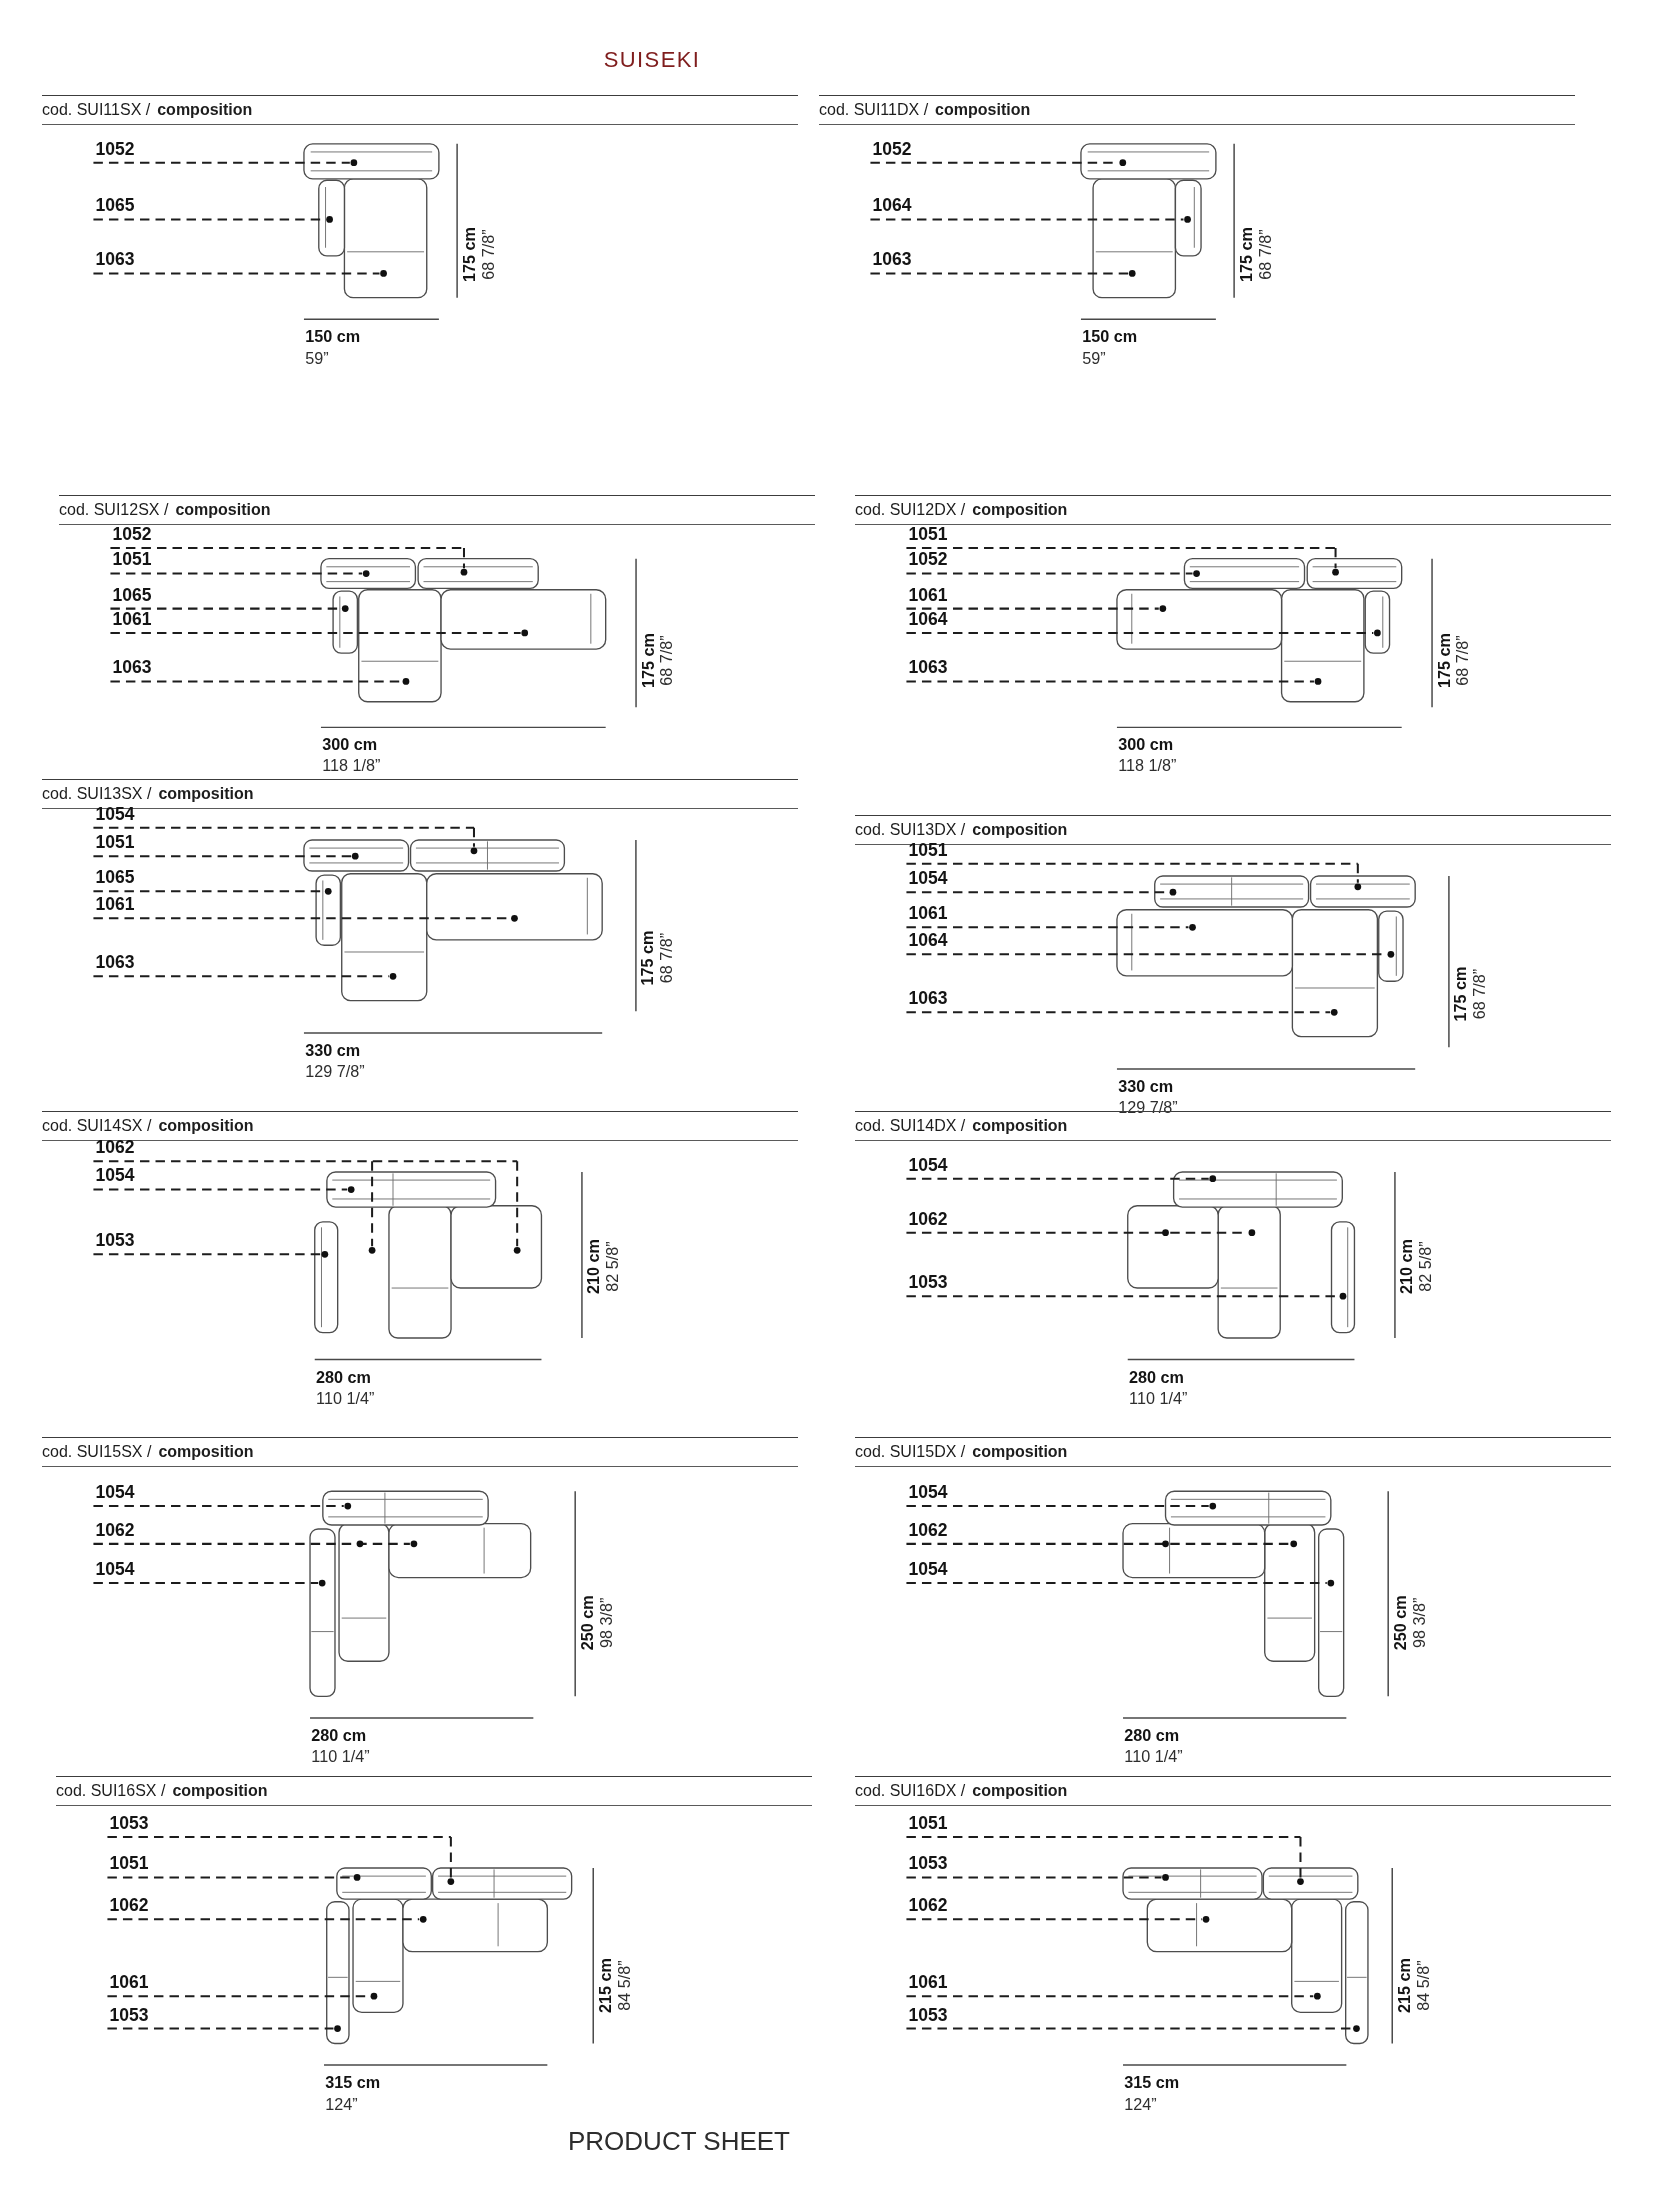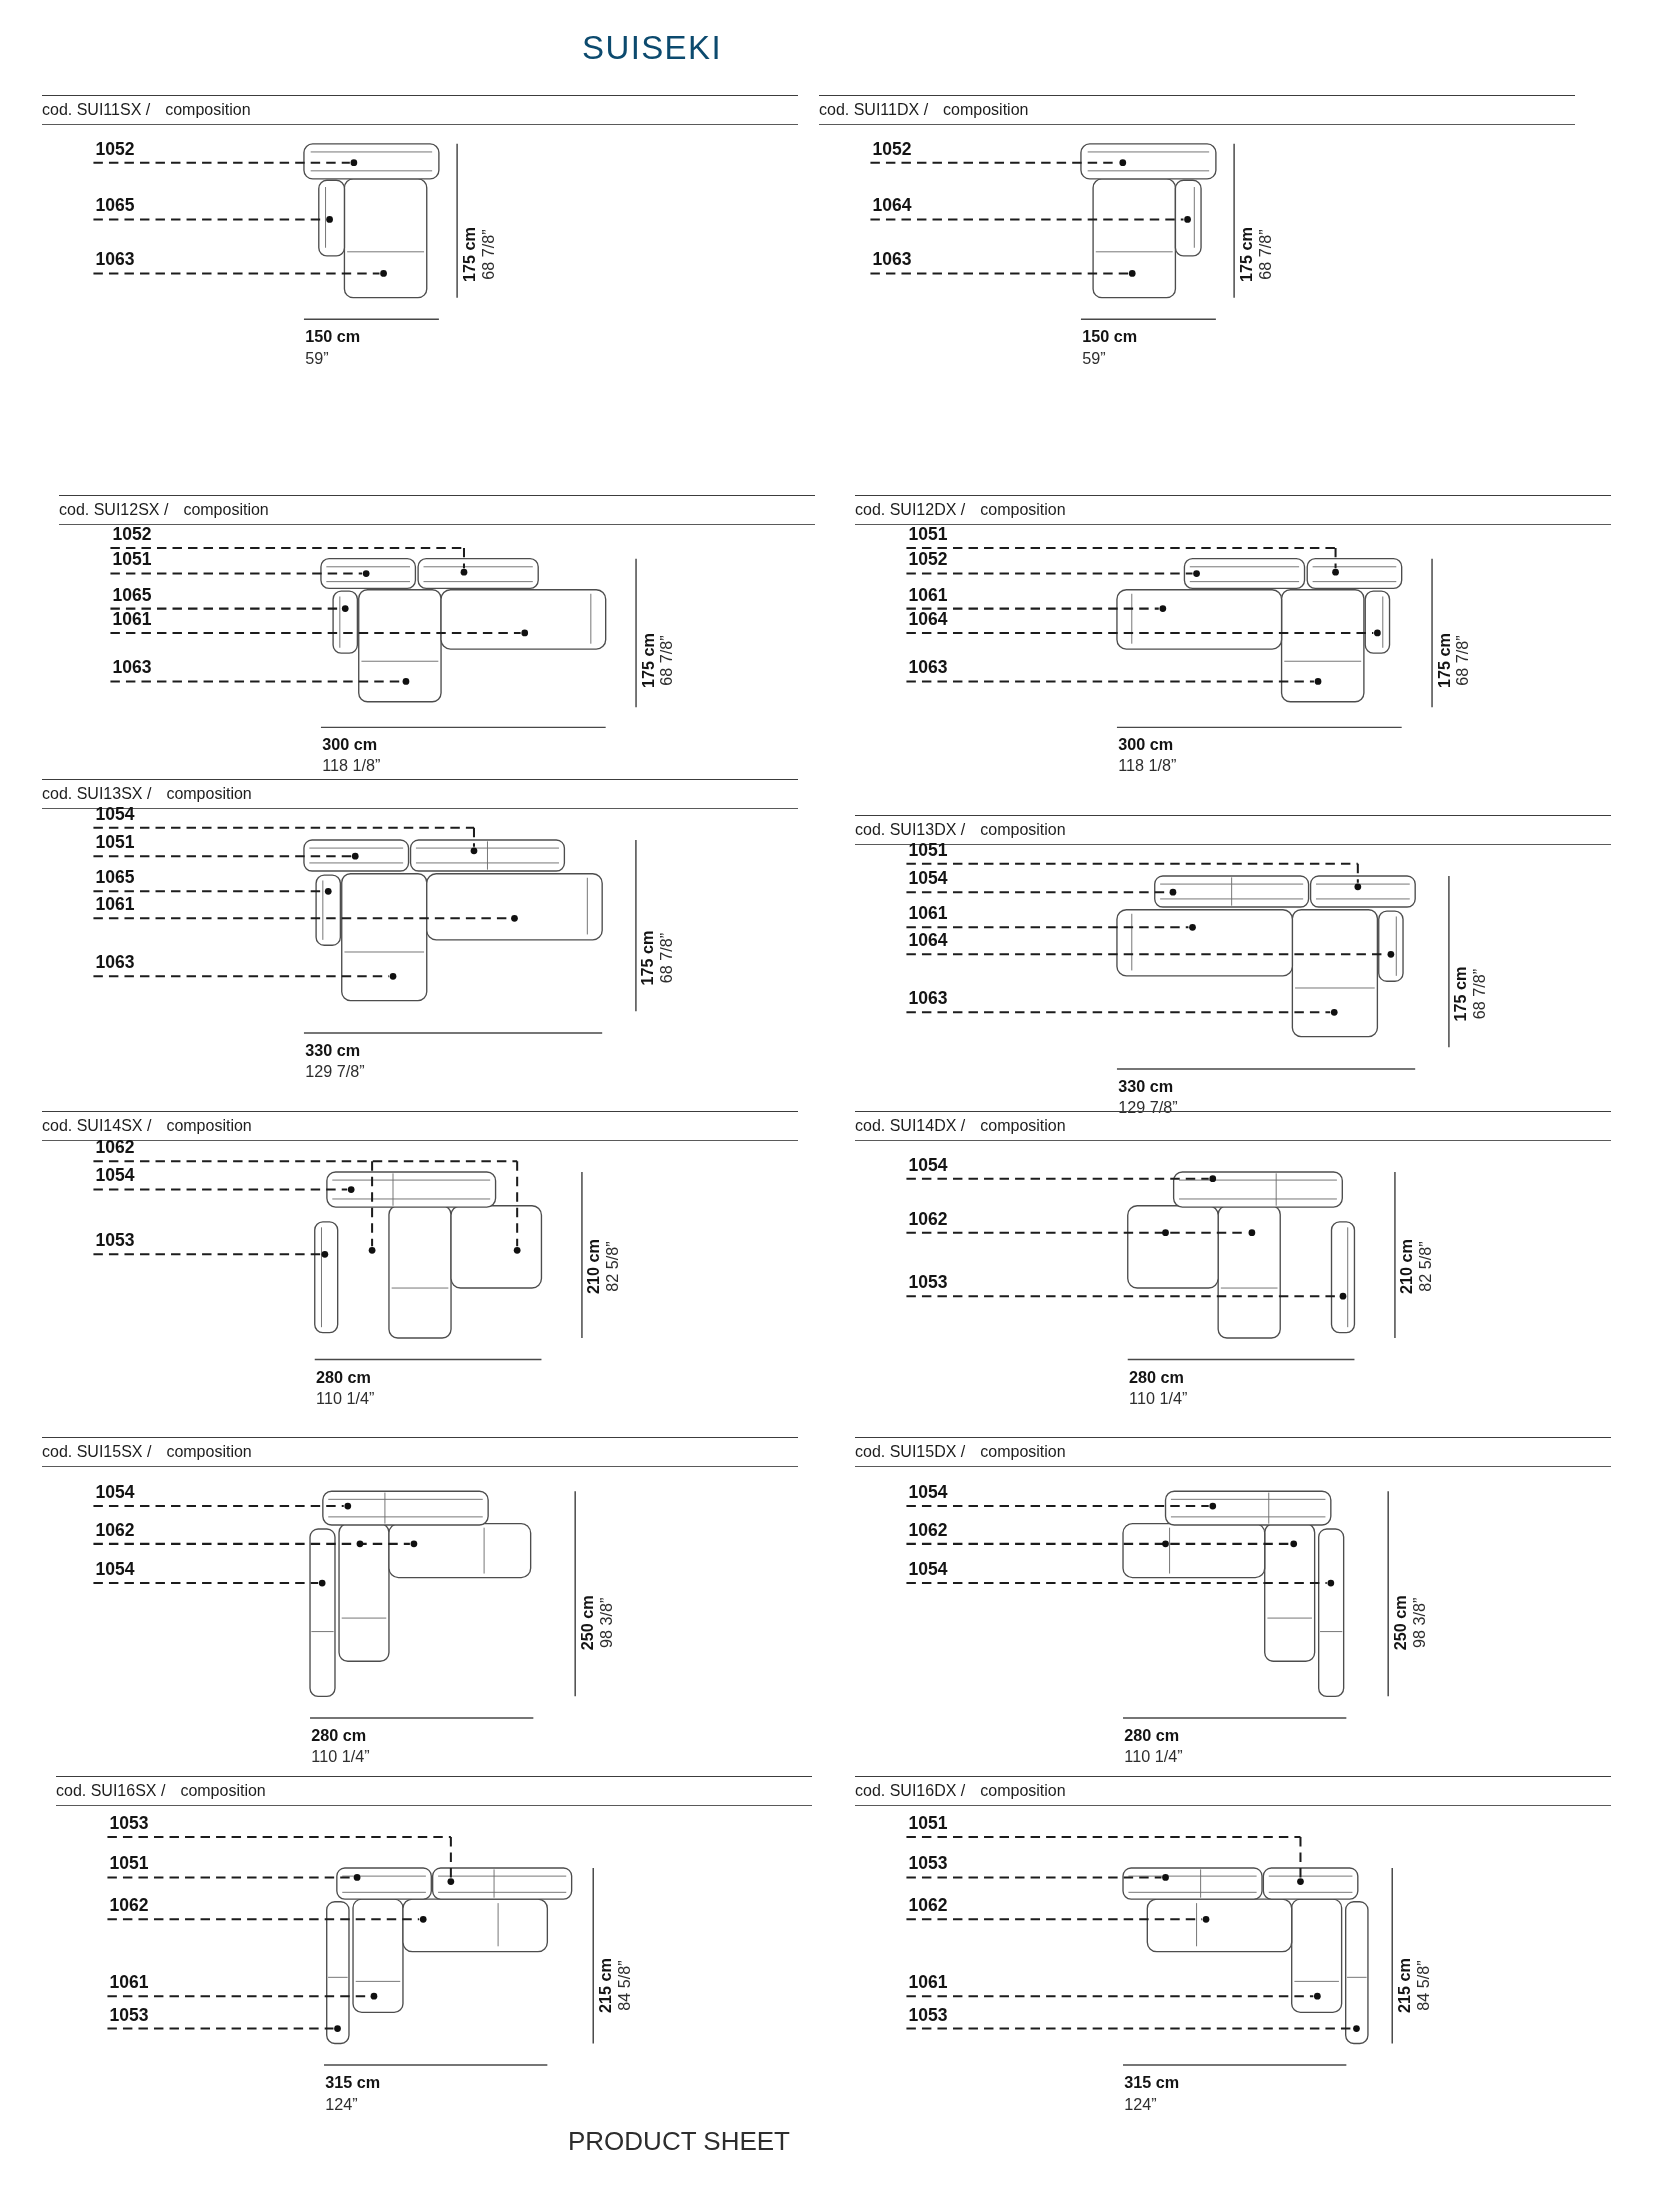--- a/index.html
+++ b/index.html
@@ -1,22 +1,22 @@
 <!DOCTYPE html>
 <html style="font-size:10.8px"><head>
 <meta charset="utf-8">
 <style>
   html,body{margin:0;padding:0;background:#fff;}
   body{width:1654px;height:2205px;position:relative;font-family:"Liberation Sans",sans-serif;color:#161616;overflow:hidden;}
-  .title{position:absolute;top:29px;left:652px;transform:translateX(-50%);font-size:33px;letter-spacing:1.4px;font-weight:400;color:#0c4a6e;}
+  .title{position:absolute;top:47px;left:652px;transform:translateX(-50%);font-size:22px;letter-spacing:1.4px;font-weight:400;color:#7f1d1d;}
   .footer{position:absolute;top:2126px;left:679px;transform:translateX(-50%);font-size:26px;font-weight:400;color:#2d2d2d;text-align:right;}
   .panel{position:absolute;width:756px;text-align:center;}
   .phead{border-top:1.4px solid #3c3c3c;border-bottom:1.4px solid #5a5a5a;height:28px;display:flex;align-items:center;font-size:16px;color:#1d1d1d;}
   .pcode{font-weight:400;}
-  .pbold{font-weight:400;margin-left:15px;}
+  .pbold{font-weight:700;margin-left:7px;}
   svg.draw{display:block;margin-top:4px;overflow:visible;}
   .m{fill:#fff;stroke:#4d4d4d;stroke-width:2;}
   .i{fill:none;stroke:#6e6e6e;stroke-width:1.4;}
   .ld{fill:none;stroke:#1c1c1c;stroke-width:3;stroke-dasharray:14 9;}
   .dt{fill:#101010;stroke:none;}
   .dm{stroke:#484848;stroke-width:2.2;}
   text{fill:#141414;}
   .pl{font-size:26px;font-weight:700;}
   .dc{font-size:24px;font-weight:700;}
   .di{font-size:24px;font-weight:400;fill:#2e2e2e;}

